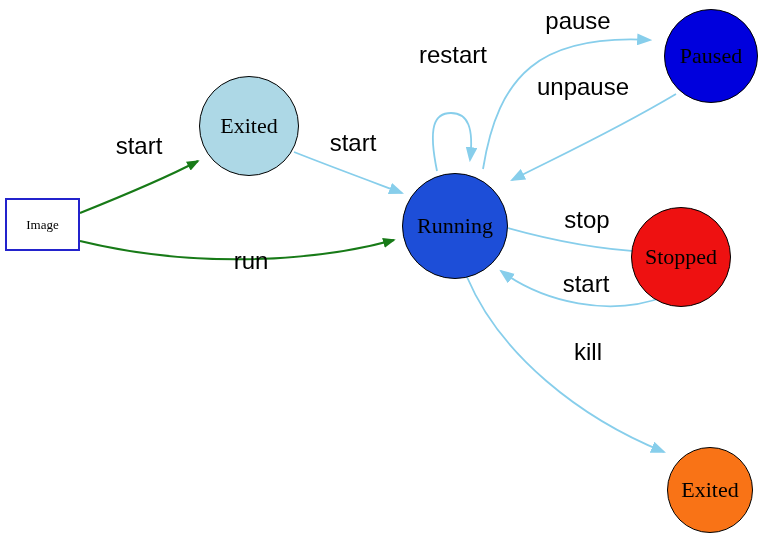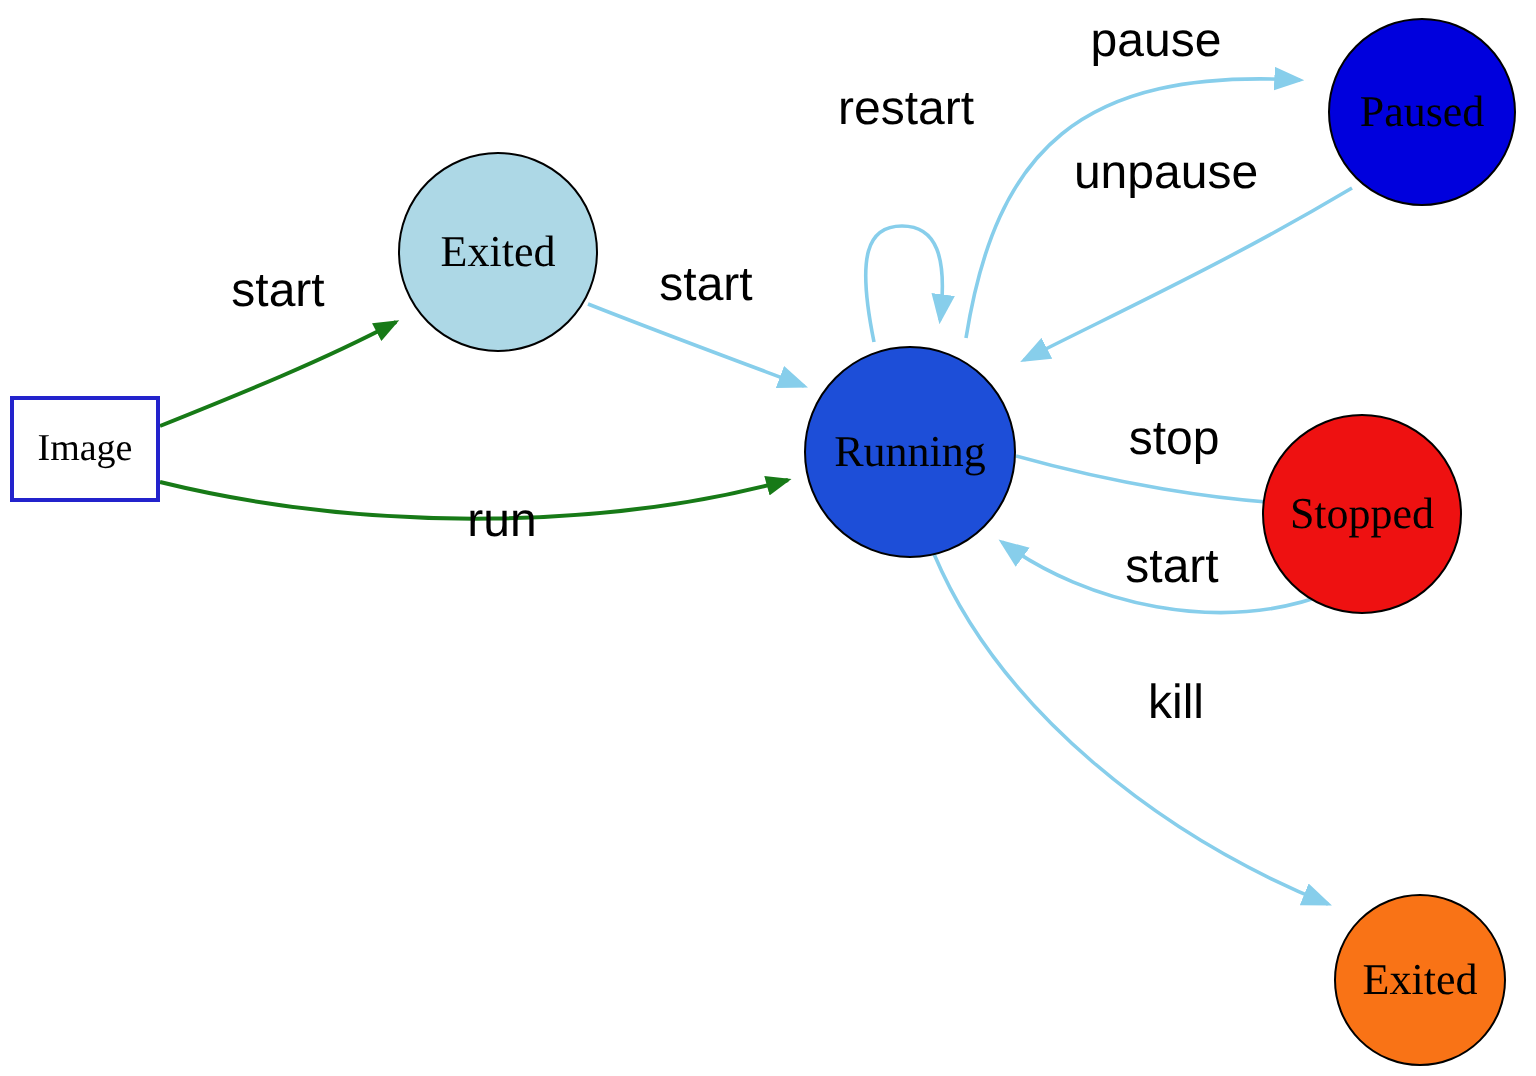--- a/index.html
+++ b/index.html
@@ -23,21 +23,21 @@
     justify-content: center;
     font-family: "Liberation Serif", serif;
     color: #000000;
     box-sizing: border-box;
   }
   .circle { border-radius: 50%; border: 1.6px solid #000000; font-size: 22px; }
   #node-image {
     left: 5px; top: 198px; width: 75px; height: 53px;
     background: #ffffff;
     border: 2px solid #2323cc;
-    font-size: 19px;
+    font-size: 13px;
   }
   #node-created { left: 199px; top: 76px;  width: 100px; height: 100px; background: #add8e6; }
   #node-running { left: 402px; top: 173px; width: 106px; height: 106px; background: #1d4ed8; }
   #node-paused  { left: 664px; top: 9px;   width: 94px;  height: 94px;  background: #0000dd; }
   #node-stopped { left: 631px; top: 207px; width: 100px; height: 100px; background: #ee1111; }
   #node-exited  { left: 667px; top: 447px; width: 86px;  height: 86px;  background: #f97316; }
   .edge-label {
     position: absolute;
     transform: translate(-50%, -50%);
     font-size: 24px;

